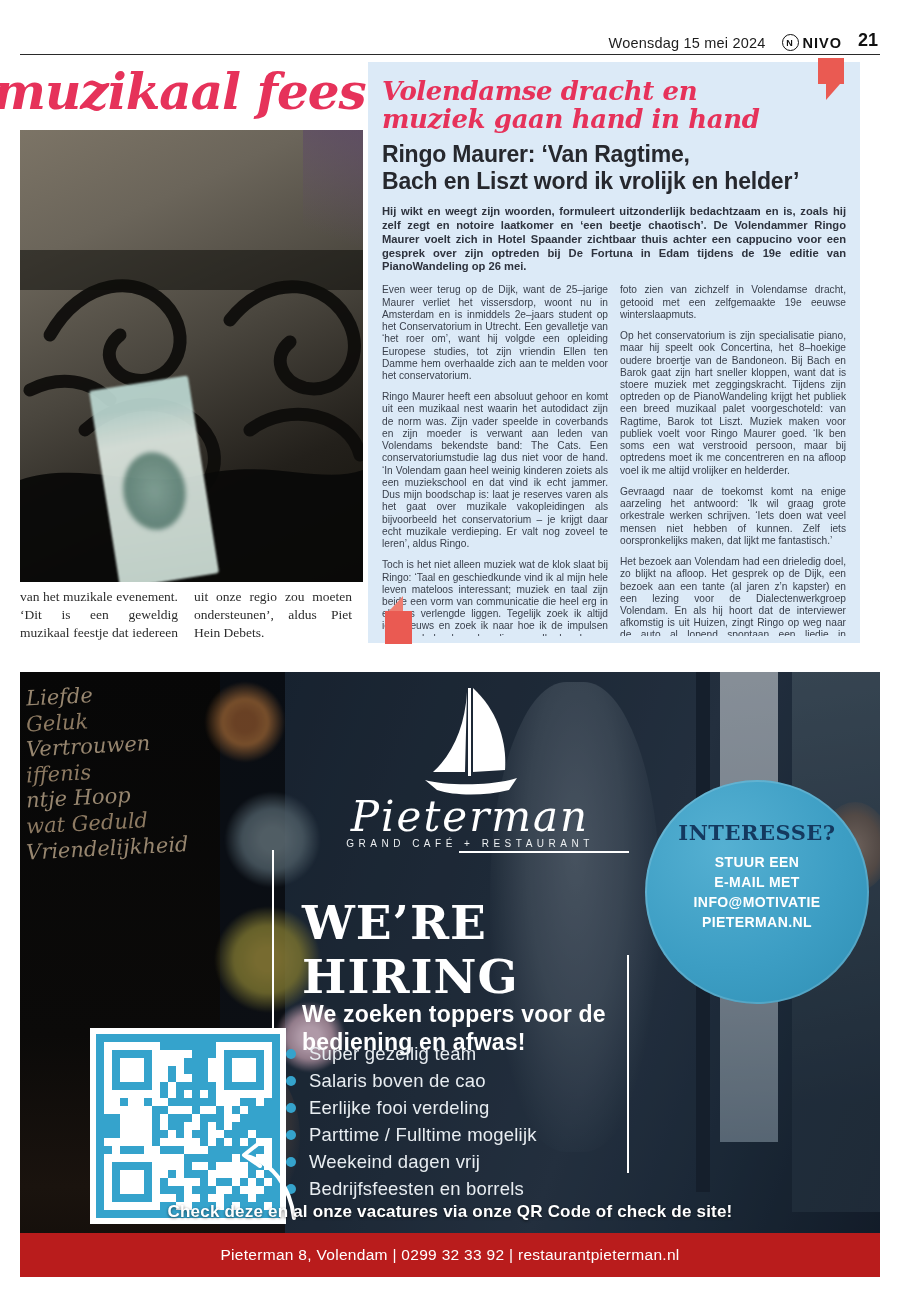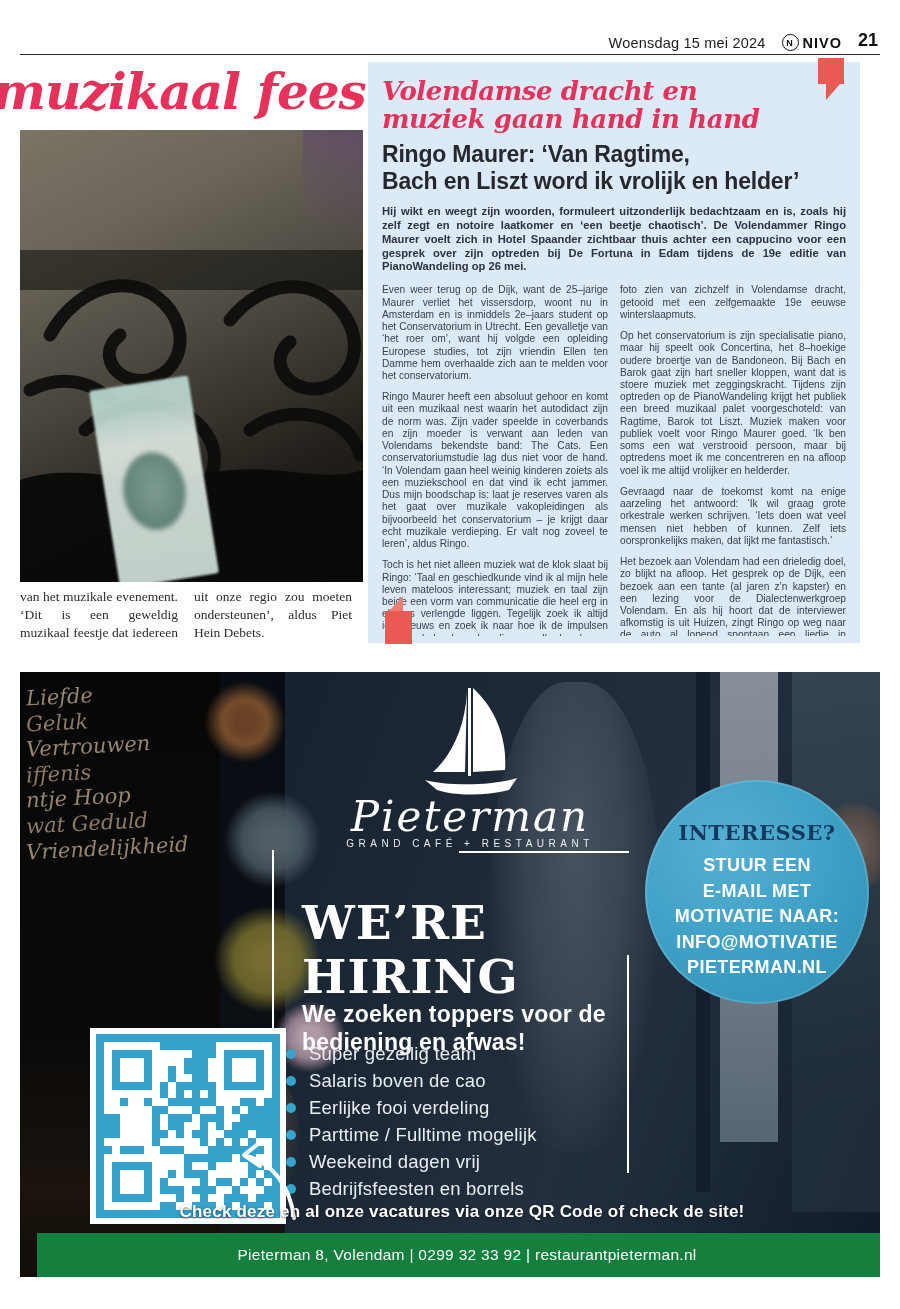--- a/index.html
+++ b/index.html
@@ -113,26 +113,26 @@
   .qr-inner{width:100%;height:100%;background:#35a3cc;box-sizing:border-box;padding:8px;}
   .qr-inner svg{display:block;width:100%;height:100%;}
 
   .arrow{position:absolute;left:212px;top:470px;}
 
   .circle{position:absolute;left:625px;top:108px;width:224px;height:224px;border-radius:50%;
           background:radial-gradient(circle at 35% 30%,#55b0d2 0%,#3d9ec4 55%,#2f8fb4 100%);
           text-align:center;box-shadow:0 0 0 2px rgba(255,255,255,.15) inset;}
   .circle .c-title{margin-top:40px;font-family:"DejaVu Serif","Liberation Serif",serif;
           font-weight:bold;font-size:21px;color:#14395f;letter-spacing:.5px;text-align:center;}
-  .circle .c-lines{margin-top:8px;font-weight:bold;font-size:18px;line-height:1.42;
+  .circle .c-lines{margin-top:8px;font-weight:bold;font-size:14px;line-height:1.42;
           color:#fff;letter-spacing:.4px;}
 
   .check-line{position:absolute;left:0;top:530px;width:100%;text-align:center;color:#fff;
-          font-weight:bold;font-size:17px;letter-spacing:.2px;text-shadow:0 1px 3px rgba(0,0,0,.6);padding-left:12px;}
-  .ad-footer{position:absolute;left:17px;bottom:0;width:100%;height:44px;background:#15803d;
+          font-weight:bold;font-size:17px;letter-spacing:.2px;text-shadow:0 1px 3px rgba(0,0,0,.6);}
+  .ad-footer{position:absolute;left:0;bottom:0;width:100%;height:44px;background:#b91c1c;
           display:flex;align-items:center;justify-content:center;color:#fff;font-size:15.5px;
           letter-spacing:.3px;}
 </style>
 </head>
 <body>
 
 <div id="page">
 
   <div class="hdr-row">
     <span class="hdr-date">Woensdag 15 mei 2024</span>
@@ -432,21 +432,20 @@
     <svg class="arrow" width="72" height="80" viewBox="0 0 72 80">
       <path d="M62,76 C58,44 40,20 14,14" fill="none" stroke="#fff" stroke-width="4" stroke-linecap="round"></path>
       <path d="M26,2 L12,13 L28,24" fill="none" stroke="#fff" stroke-width="4" stroke-linecap="round" stroke-linejoin="round"></path>
     </svg>
 
     <div class="circle">
       <div class="c-title">INTERESSE?</div>
       <div class="c-lines">
         <div>STUUR EEN</div>
         <div>E-MAIL MET</div>
-        <div>MOTIVATIE NAAR:</div>
         <div>INFO@MOTIVATIE</div>
         <div>PIETERMAN.NL</div>
       </div>
     </div>
 
     <div class="check-line">Check deze en al onze vacatures via onze QR Code of check de site!</div>
     <div class="ad-footer">Pieterman 8, Volendam | 0299 32 33 92 | restaurantpieterman.nl</div>
   </div>
 
 </div>

